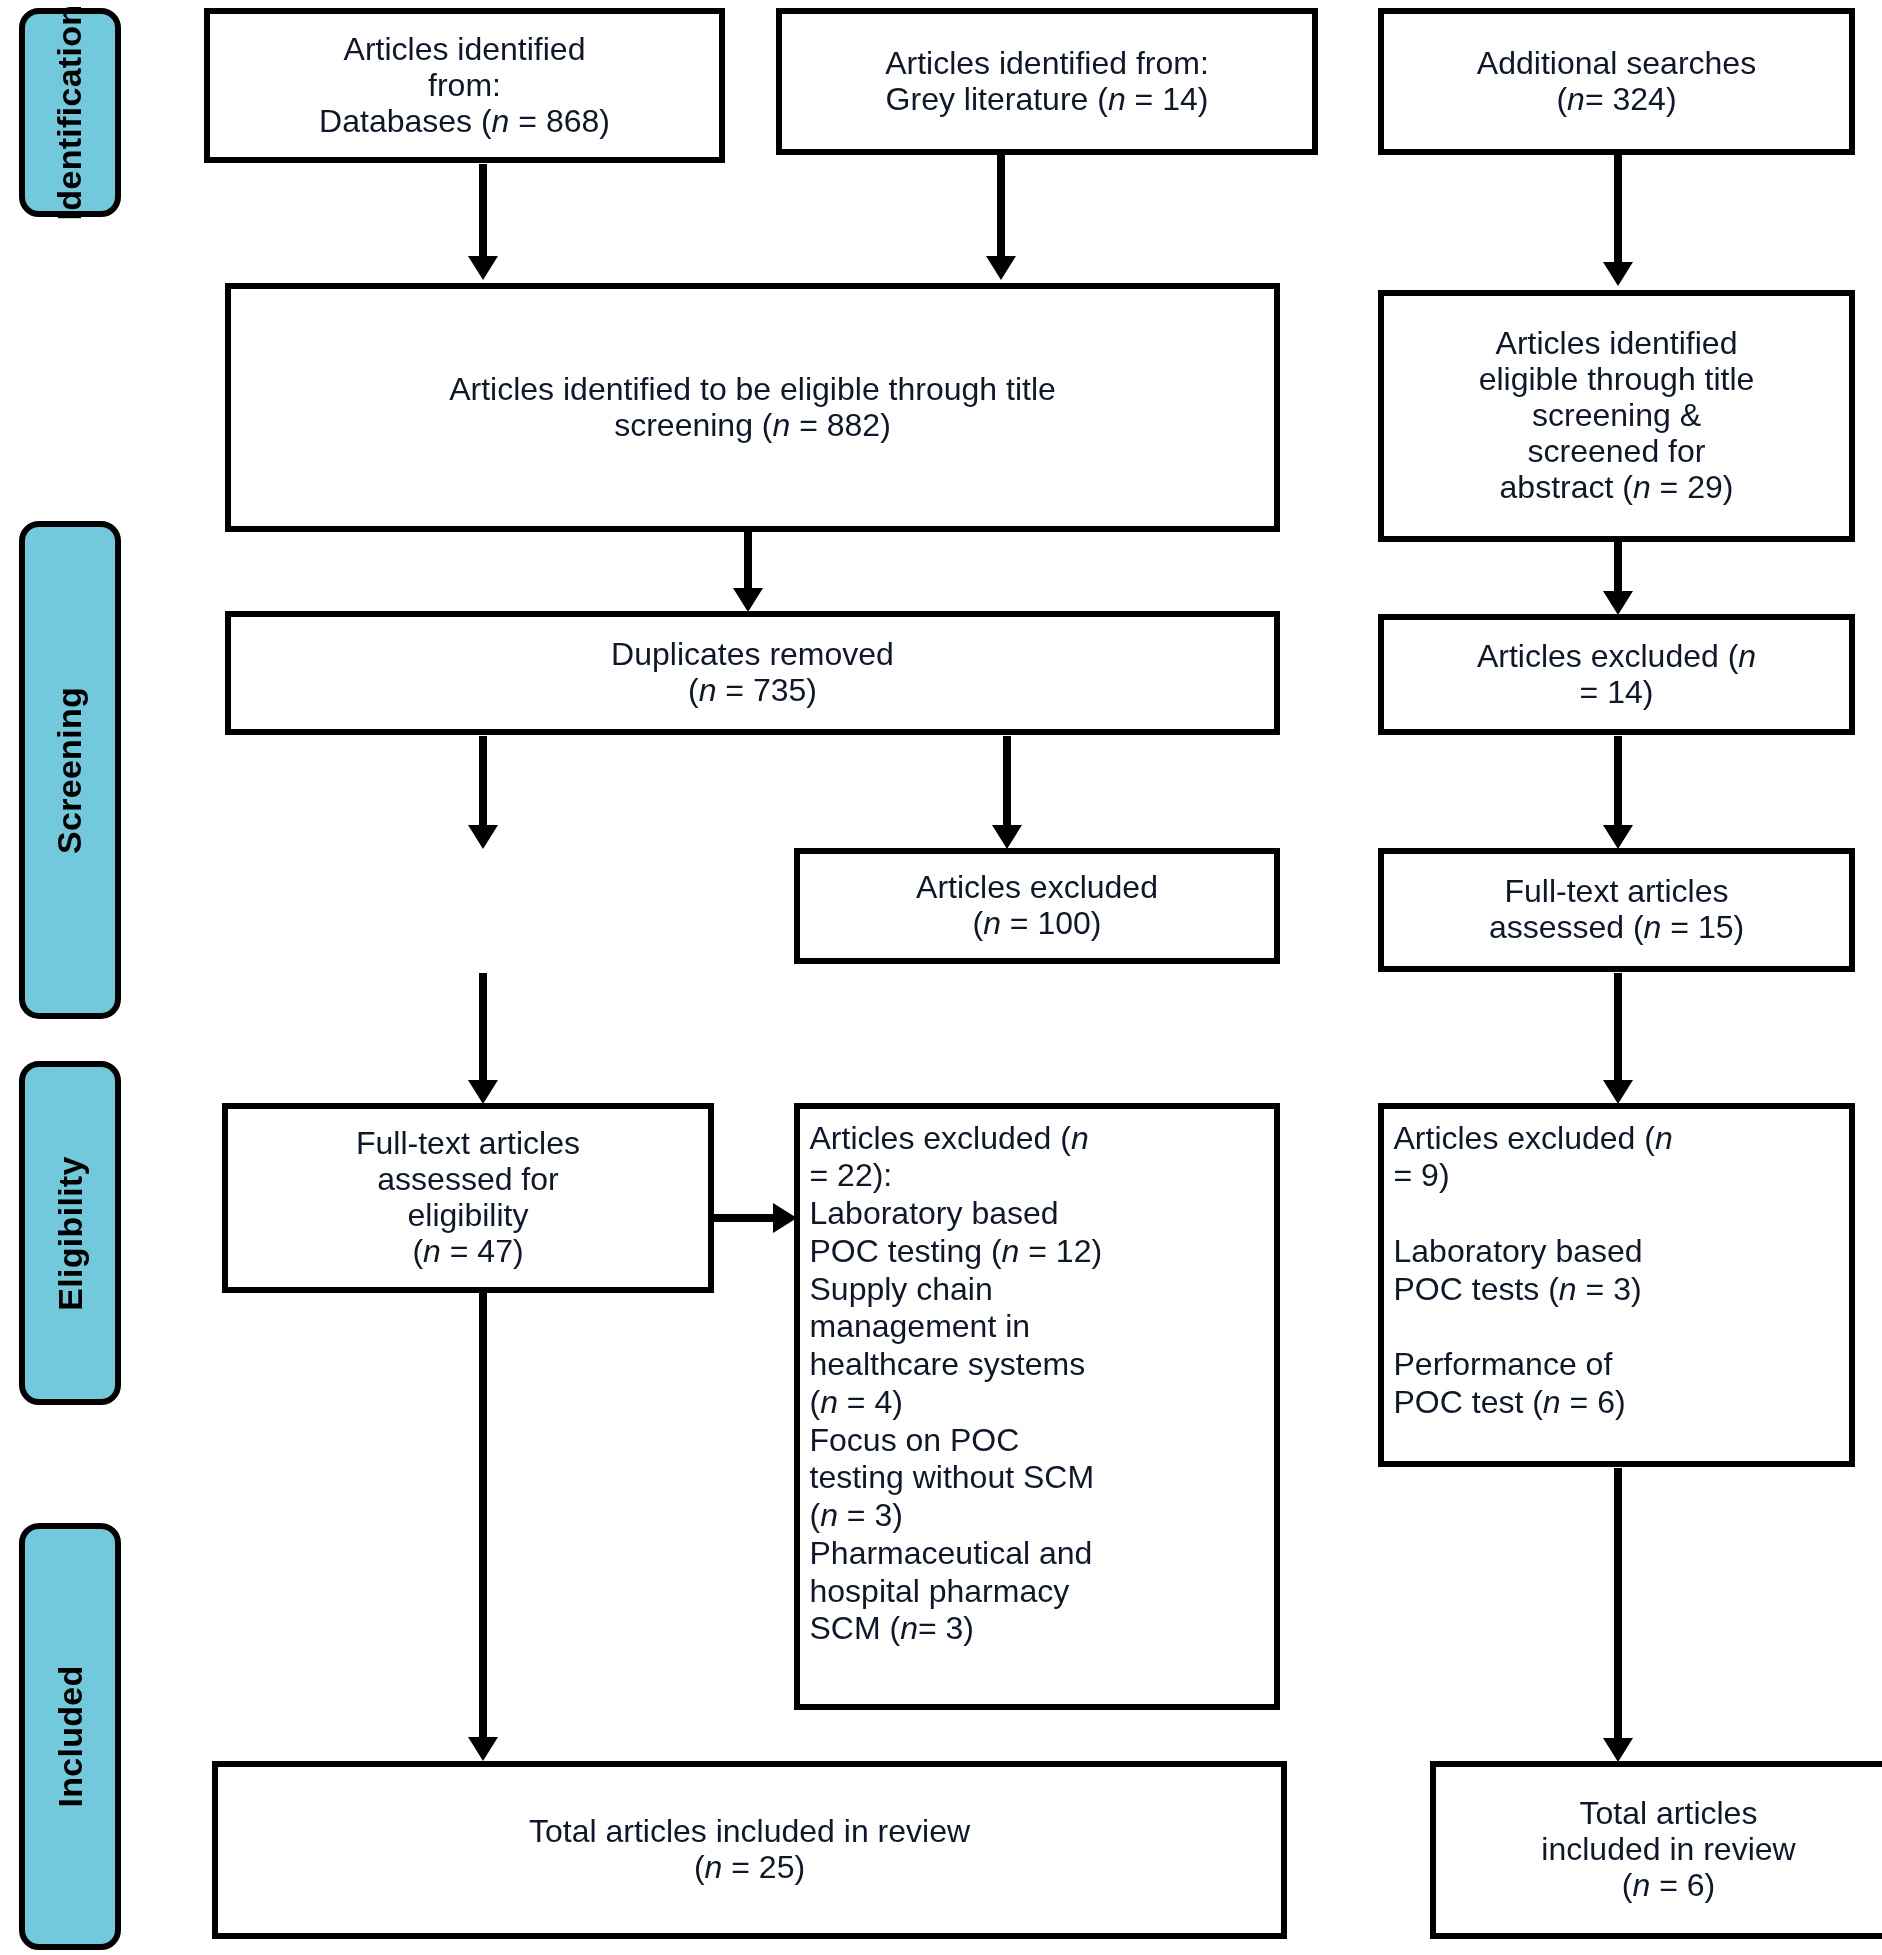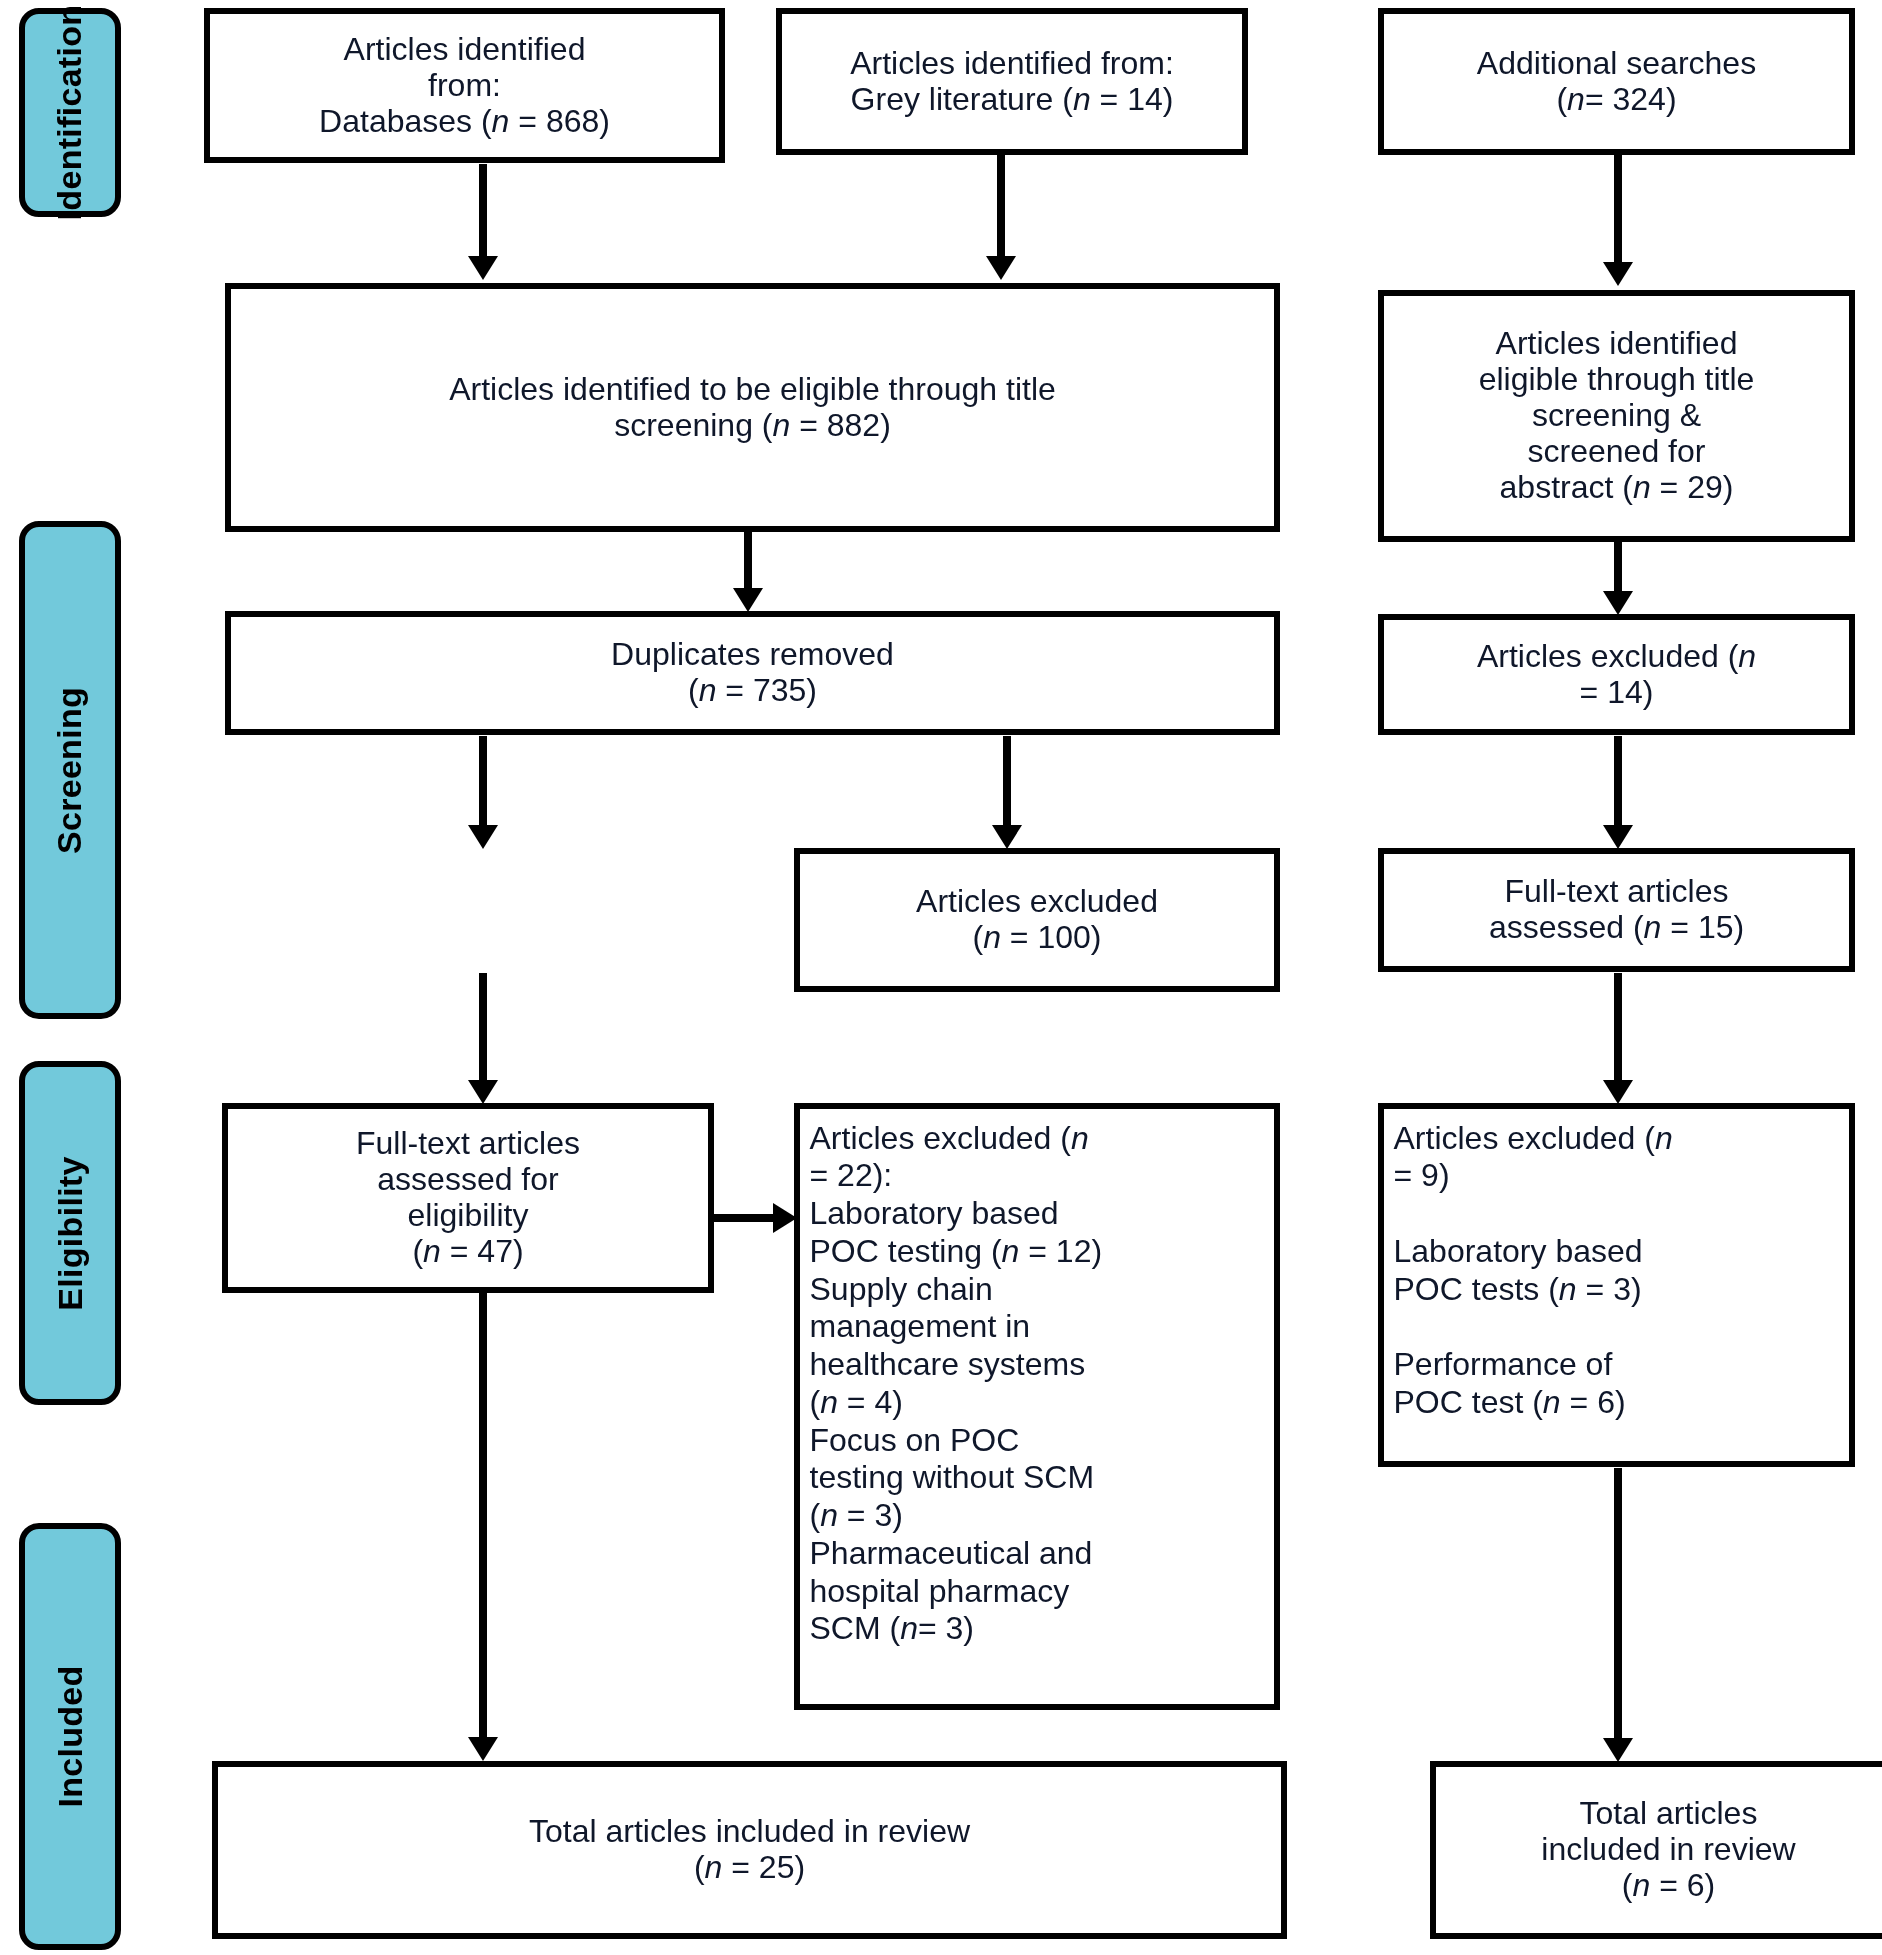--- a/index.html
+++ b/index.html
@@ -135,21 +135,21 @@
   <div class="stage-pill" style="left:19px; top:1523px; width:102px; height:427px;">
     <span class="stage-text">Included</span>
   </div>
 
   <div class="pbox" style="left:204px; top:8.3px; width:521px; height:155px;">
     <div class="ptext">Articles identified
 from:
 Databases (<em>n</em> = 868)</div>
   </div>
 
-  <div class="pbox" style="left:776px; top:8.3px; width:472px; height:147px;">
+  <div class="pbox" style="left:776px; top:8.3px; width:542px; height:147px;">
     <div class="ptext">Articles identified from:
 Grey literature (<em>n</em> = 14)</div>
   </div>
 
   <div class="pbox" style="left:1378px; top:8.3px; width:477px; height:147px;">
     <div class="ptext">Additional searches
 (<em>n</em>= 324)</div>
   </div>
 
   <div class="arrow-v" style="left:483px; top:164px; height:116px;">
@@ -209,21 +209,21 @@
     <div class="shaft" style="height:89px;"></div>
     <div class="head" style="top:89px;"></div>
   </div>
 
   <div class="arrow-v" style="left:1618px; top:736px; height:113px;">
     <div class="shaft" style="height:89px;"></div>
     <div class="head" style="top:89px;"></div>
   </div>
 
 
-  <div class="pbox" style="left:794px; top:848px; width:486px; height:144px;">
+  <div class="pbox" style="left:794px; top:848px; width:486px; height:116px;">
     <div class="ptext">Articles excluded
 (<em>n</em> = 100)</div>
   </div>
 
   <div class="pbox" style="left:1378px; top:848px; width:477px; height:124px;">
     <div class="ptext">Full-text articles
 assessed (<em>n</em> = 15)</div>
   </div>
 
   <div class="arrow-v" style="left:483px; top:973px; height:130px;">

